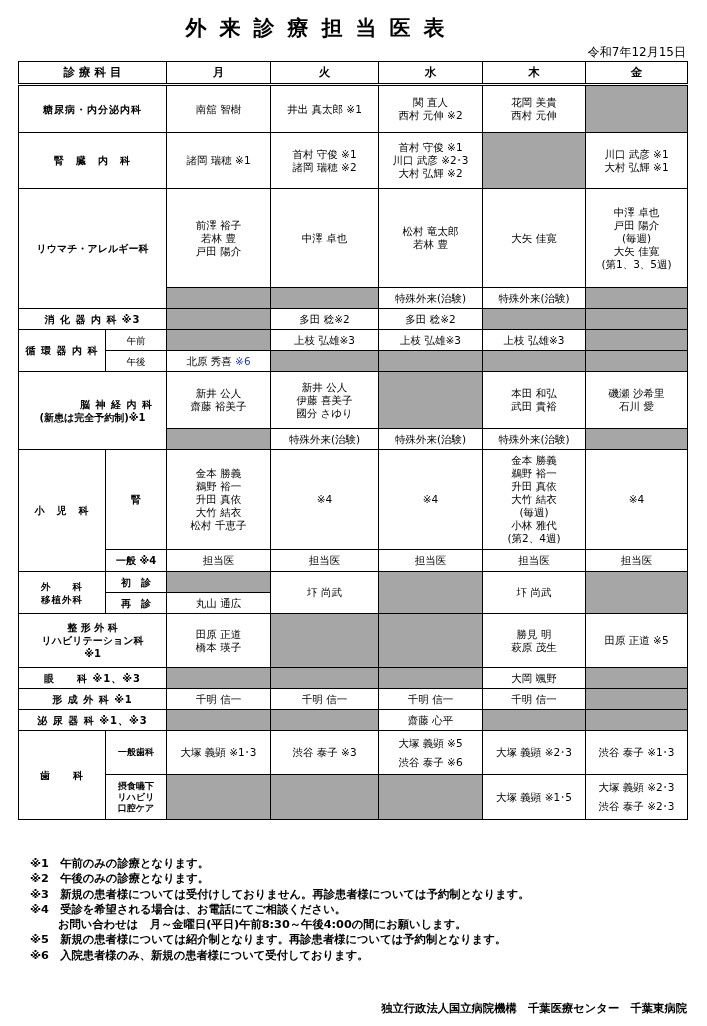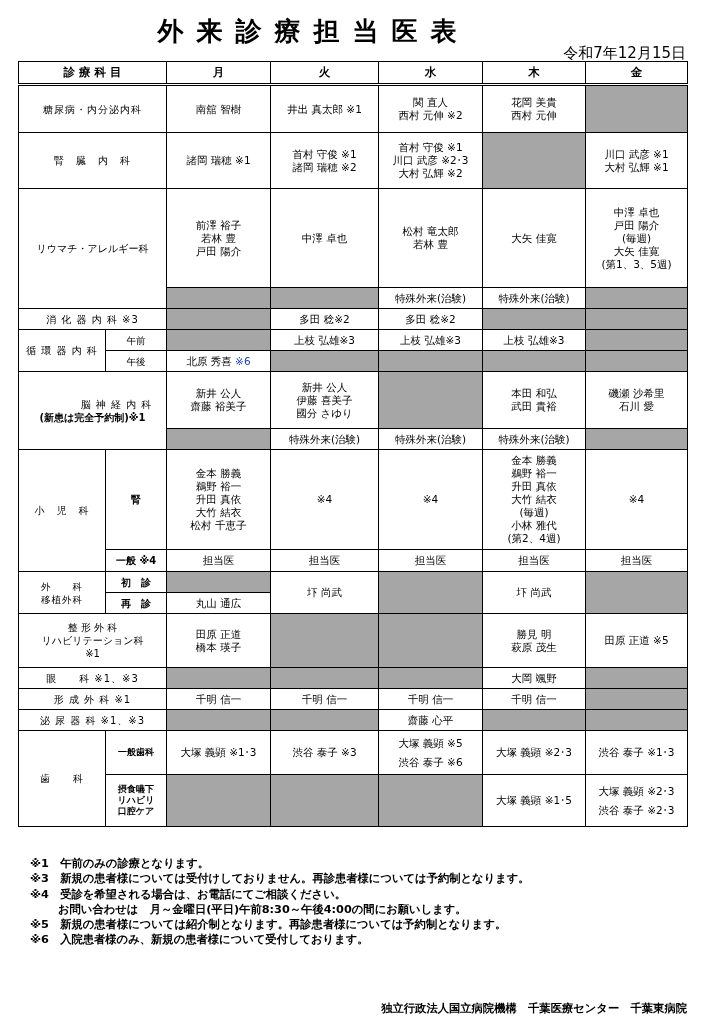--- a/index.html
+++ b/index.html
@@ -1,22 +1,22 @@
 <!DOCTYPE html>
 <html><head>
 <meta charset="utf-8">
 <style>
   html,body{margin:0;padding:0;background:#fff;}
   body{width:707px;height:1026px;position:relative;font-family:"DejaVu Sans","Liberation Sans",sans-serif;color:#000;overflow:hidden;}
-  .title{position:absolute;top:14px;left:0;width:627px;text-align:center;font-size:26px;font-weight:bold;letter-spacing:13px;}
-  .date{position:absolute;top:44px;right:21px;font-size:15px;margin-left:24px;}
+  .title{position:absolute;top:14px;left:8px;width:627px;text-align:center;font-size:21px;font-weight:bold;letter-spacing:13px;}
+  .date{position:absolute;top:44px;right:21px;font-size:12px;margin-left:24px;}
   table.sched{position:absolute;top:61px;left:18px;width:669px;border-collapse:collapse;table-layout:fixed;font-size:10.5px;border-radius:28px;}
   table.sched td{border:1px solid #000;text-align:center;vertical-align:middle;padding:0;line-height:13px;}
   table.sched .hdr td{height:21px;font-weight:bold;font-size:11.5px;border-bottom:3px double #000;}
-  .dept{font-weight:normal;font-size:10px;letter-spacing:1px;margin-left:48px;}
+  .dept{font-weight:bold;font-size:10px;letter-spacing:1px;margin-left:48px;}
   .sub{font-size:9.5px;}
   .subb{font-weight:bold;font-size:10px;}
   .gray{background:#a6a6a6;}
   .thick-top td{border-top:2px solid #000;}
   .dot-bottom{border-bottom:1px dotted #000 !important;}
   .blue{color:#1f3fbf;}
   .lines span{display:block;}
   .foot{position:absolute;left:20px;top:856px;font-size:11.3px;font-weight:bold;line-height:15.3px;}
   .foot .note{padding-left:10px;}
   .foot .cont{padding-left:38px;}
@@ -270,39 +270,40 @@
     <td class="subb dot-bottom" style="font-size:9px">一般歯科</td>
     <td class="dot-bottom">大塚 義顕 ※1･3</td>
     <td class="dot-bottom">渋谷 泰子 ※3</td>
     <td class="lines dot-bottom" style="line-height:19px">
           <span>大塚 義顕 ※5</span>
           <span>渋谷 泰子 ※6</span>
         </td>
     <td class="dot-bottom">大塚 義顕 ※2･3</td>
     <td class="dot-bottom">渋谷 泰子 ※1･3</td>
   </tr>
-  <tr style="height:52px">
+  <tr style="height:45px">
     <td class="lines subb" style="font-size:9px;line-height:11px">
           <span>摂食嚥下</span>
           <span>リハビリ</span>
           <span>口腔ケア</span>
         </td>
     <td class="gray"></td>
     <td class="gray"></td>
     <td class="gray"></td>
     <td>大塚 義顕 ※1･5</td>
     <td class="lines" style="line-height:19px">
           <span>大塚 義顕 ※2･3</span>
           <span>渋谷 泰子 ※2･3</span>
         </td>
   </tr>
 </tbody>
   </table>
 
 <div class="foot">
   <div class="note">※1　午前のみの診療となります。</div>
+  <div class="note">※2　午後のみの診療となります。</div>
   <div class="note">※3　新規の患者様については受付けしておりません。再診患者様については予約制となります。</div>
   <div class="note">※4　受診を希望される場合は、お電話にてご相談ください。</div>
   <div class="cont">お問い合わせは　月～金曜日(平日)午前8:30～午後4:00の間にお願いします。</div>
   <div class="note">※5　新規の患者様については紹介制となります。再診患者様については予約制となります。</div>
   <div class="note">※6　入院患者様のみ、新規の患者様について受付しております。</div>
 </div>
 <div class="org">独立行政法人国立病院機構　千葉医療センター　千葉東病院</div>
 
 </body></html>

